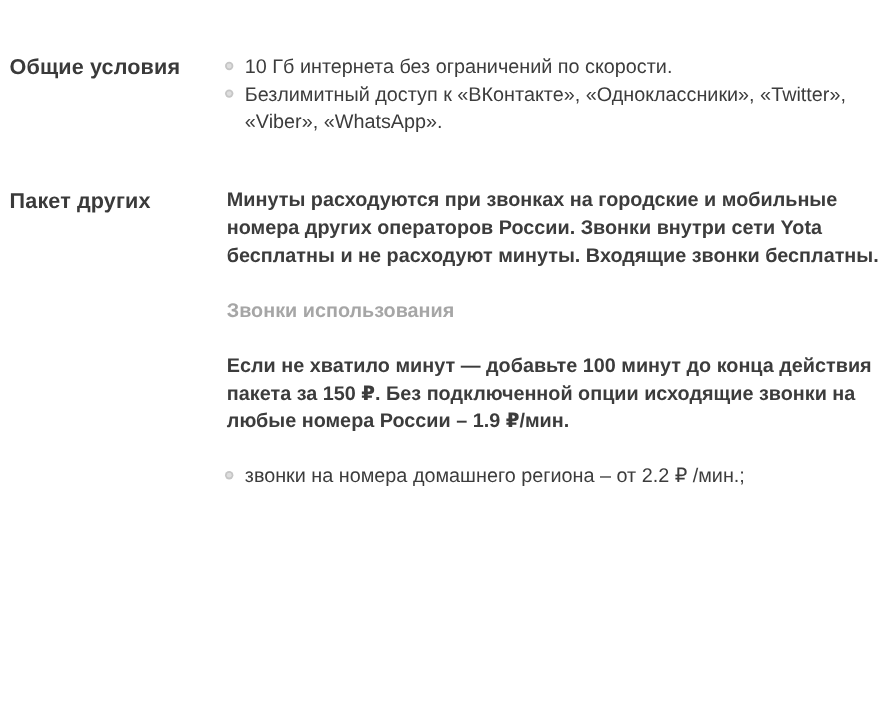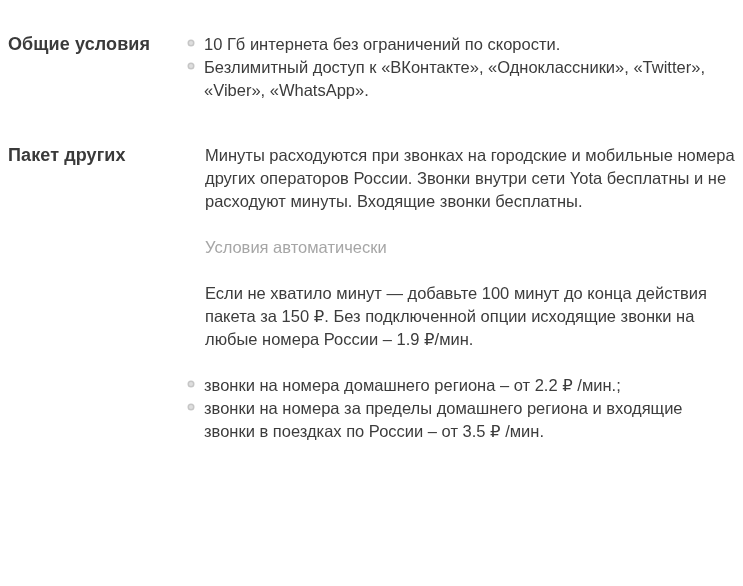--- a/index.html
+++ b/index.html
@@ -16,39 +16,41 @@
     -webkit-font-smoothing: antialiased;
   }
   .page {
     padding: 33px 8px 0 8px;
     box-sizing: border-box;
   }
   .section {
     display: grid;
     grid-template-columns: 181px 1fr;
     align-items: start;
+    margin-top: 12px;
   }
   .section + .section {
     margin-top: 42px;
   }
   .section-label {
     margin: 0;
     font-size: 18px;
     font-weight: bold;
     line-height: 23px;
     color: #3a3a3a;
     letter-spacing: 0.1px;
   }
   .content {
     font-size: 16.5px;
     line-height: 23px;
     max-width: 549px;
   }
   .content p {
-    margin: 0 0 23px 16px;
+    margin: 0 0 23px 0;
+    font-weight: bold;
   }
   .content p.intro {
     margin-bottom: 0;
   }
   .subheading {
     color: #a6a6a6;
   }
   ul.bullets {
     list-style: none;
     margin: 0;
@@ -82,22 +84,21 @@
         <li>10 Гб интернета без ограничений по скорости.</li>
         <li>Безлимитный доступ к «ВКонтакте», «Одноклассники», «Twitter», «Viber», «WhatsApp».</li>
       </ul>
     </div>
   </section>
 
   <section class="section">
     <h3 class="section-label">Пакет других</h3>
     <div class="content">
       <p>Минуты расходуются при звонках на городские и мобильные номера других операторов России. Звонки внутри сети Yota бесплатны и не расходуют минуты. Входящие звонки бесплатны.</p>
-      <p class="subheading">Условия автоматически</p>
+      <p class="subheading">Звонки использования</p>
       <p>Если не хватило минут — добавьте 100 минут до конца действия пакета за 150 ₽. Без подключенной опции исходящие звонки на любые номера России – 1.9 ₽/мин.</p>
       <ul class="bullets">
         <li>звонки на номера домашнего региона – от 2.2 ₽ /мин.;</li>
-        <li>звонки на номера за пределы домашнего региона и входящие звонки в поездках по России – от 3.5 ₽ /мин.</li>
       </ul>
     </div>
   </section>
 
 </div>
 
 </body></html>

